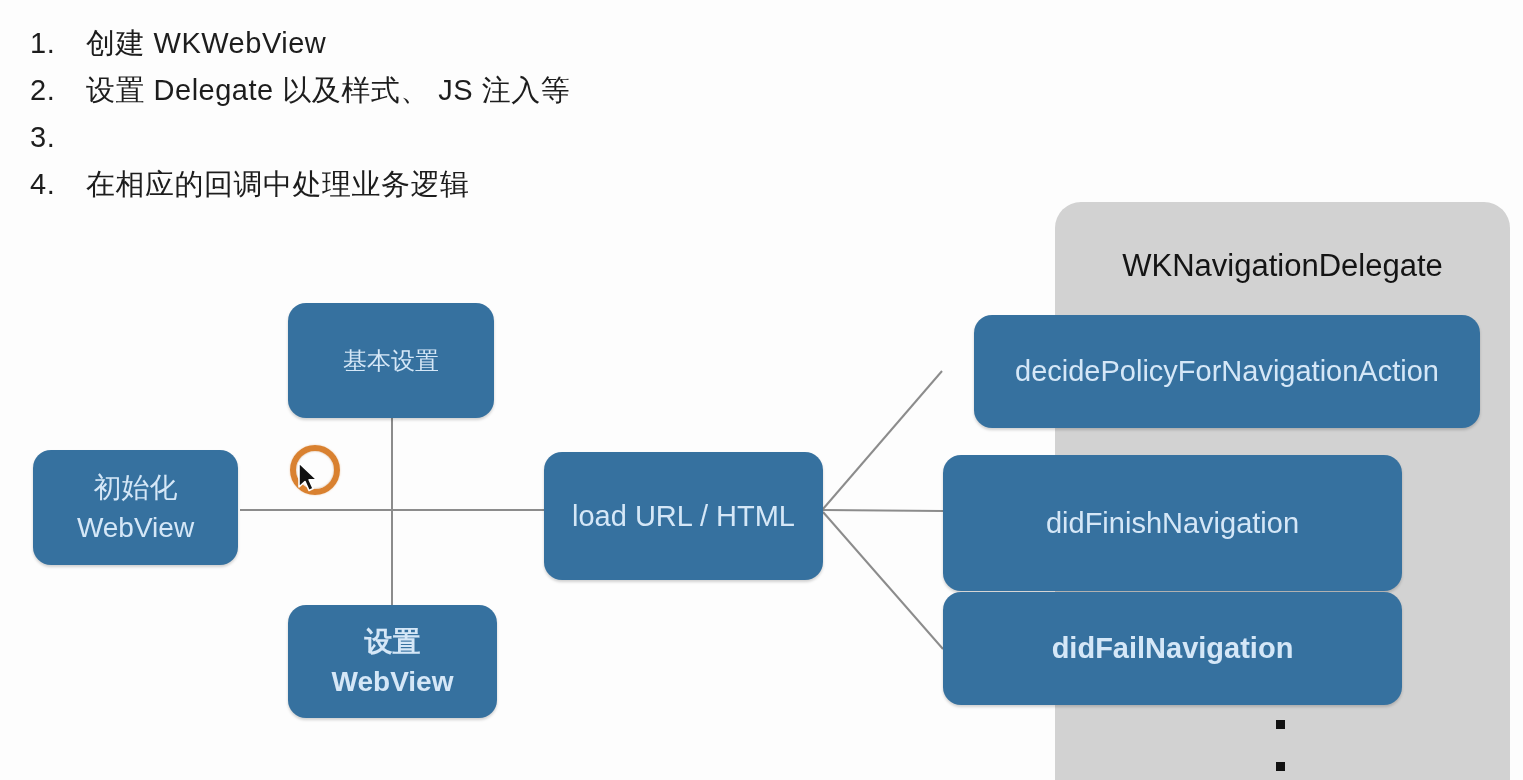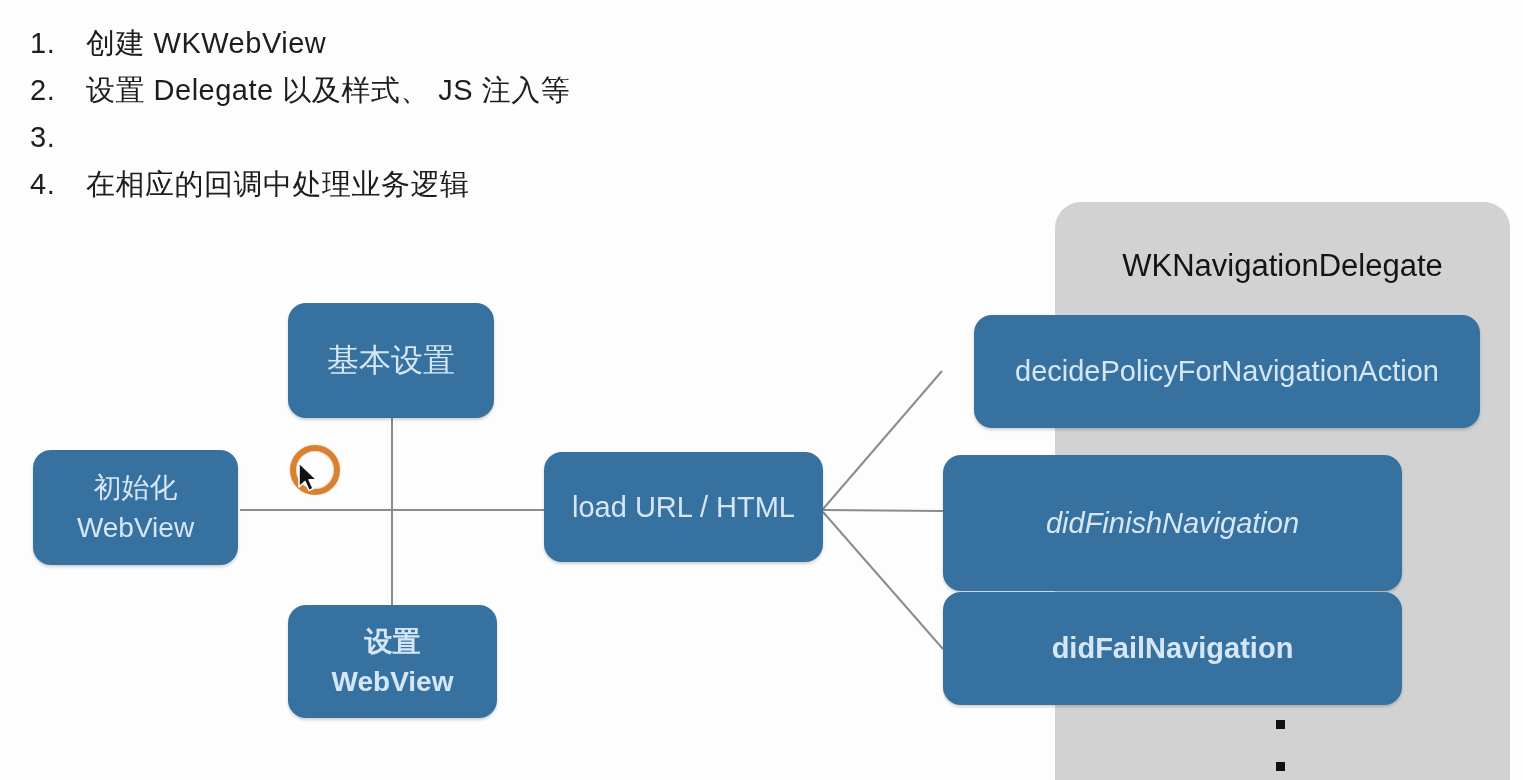--- a/index.html
+++ b/index.html
@@ -22,26 +22,26 @@
   }
   
   .lines{position:absolute;left:0;top:0;width:1523px;height:780px;z-index:2;pointer-events:none;}
   
   .node{
     position:absolute;background:#36719f;border-radius:18px;color:#d5e7f7;
     display:flex;flex-direction:column;align-items:center;justify-content:center;
     text-align:center;z-index:3;box-shadow:0 2px 3px rgba(0,0,0,0.18);
   }
   .node .l{display:block;}
-  .node-basic  {left:288px;top:303px;width:206px;height:115px;font-size:32px;}
+  .node-basic  {left:288px;top:303px;width:206px;height:115px;font-size:24px;}
   .node-init   {left:33px; top:450px;width:205px;height:115px;font-size:28px;line-height:40px;}
   .node-delegate{left:288px;top:605px;width:209px;height:113px;font-size:28px;line-height:40px;font-weight:bold;}
-  .node-load   {left:544px;top:452px;width:279px;height:110px;font-size:29px;}
+  .node-load   {left:544px;top:452px;width:279px;height:128px;font-size:29px;}
   .node-decide {left:942px;top:315px;width:506px;height:113px;font-size:29px;margin-left:32px;}
-  .node-finish {left:943px;top:455px;width:459px;height:136px;font-size:29px;font-style:italic;}
+  .node-finish {left:943px;top:455px;width:459px;height:136px;font-size:29px;}
   .node-fail   {left:943px;top:592px;width:459px;height:113px;font-size:29px;font-weight:bold;}
   
   .dot{position:absolute;width:9px;height:9px;background:#111;z-index:3;}
   .dot1{left:1276px;top:720px;}
   .dot2{left:1276px;top:762px;}
   
   .click-ring{
     position:absolute;left:290px;top:445px;width:50px;height:50px;box-sizing:border-box;
     border:6px solid #d98130;border-radius:50%;z-index:4;
     box-shadow:inset 0 0 2px rgba(160,80,10,0.5),0 0 2px rgba(217,129,48,0.45);

